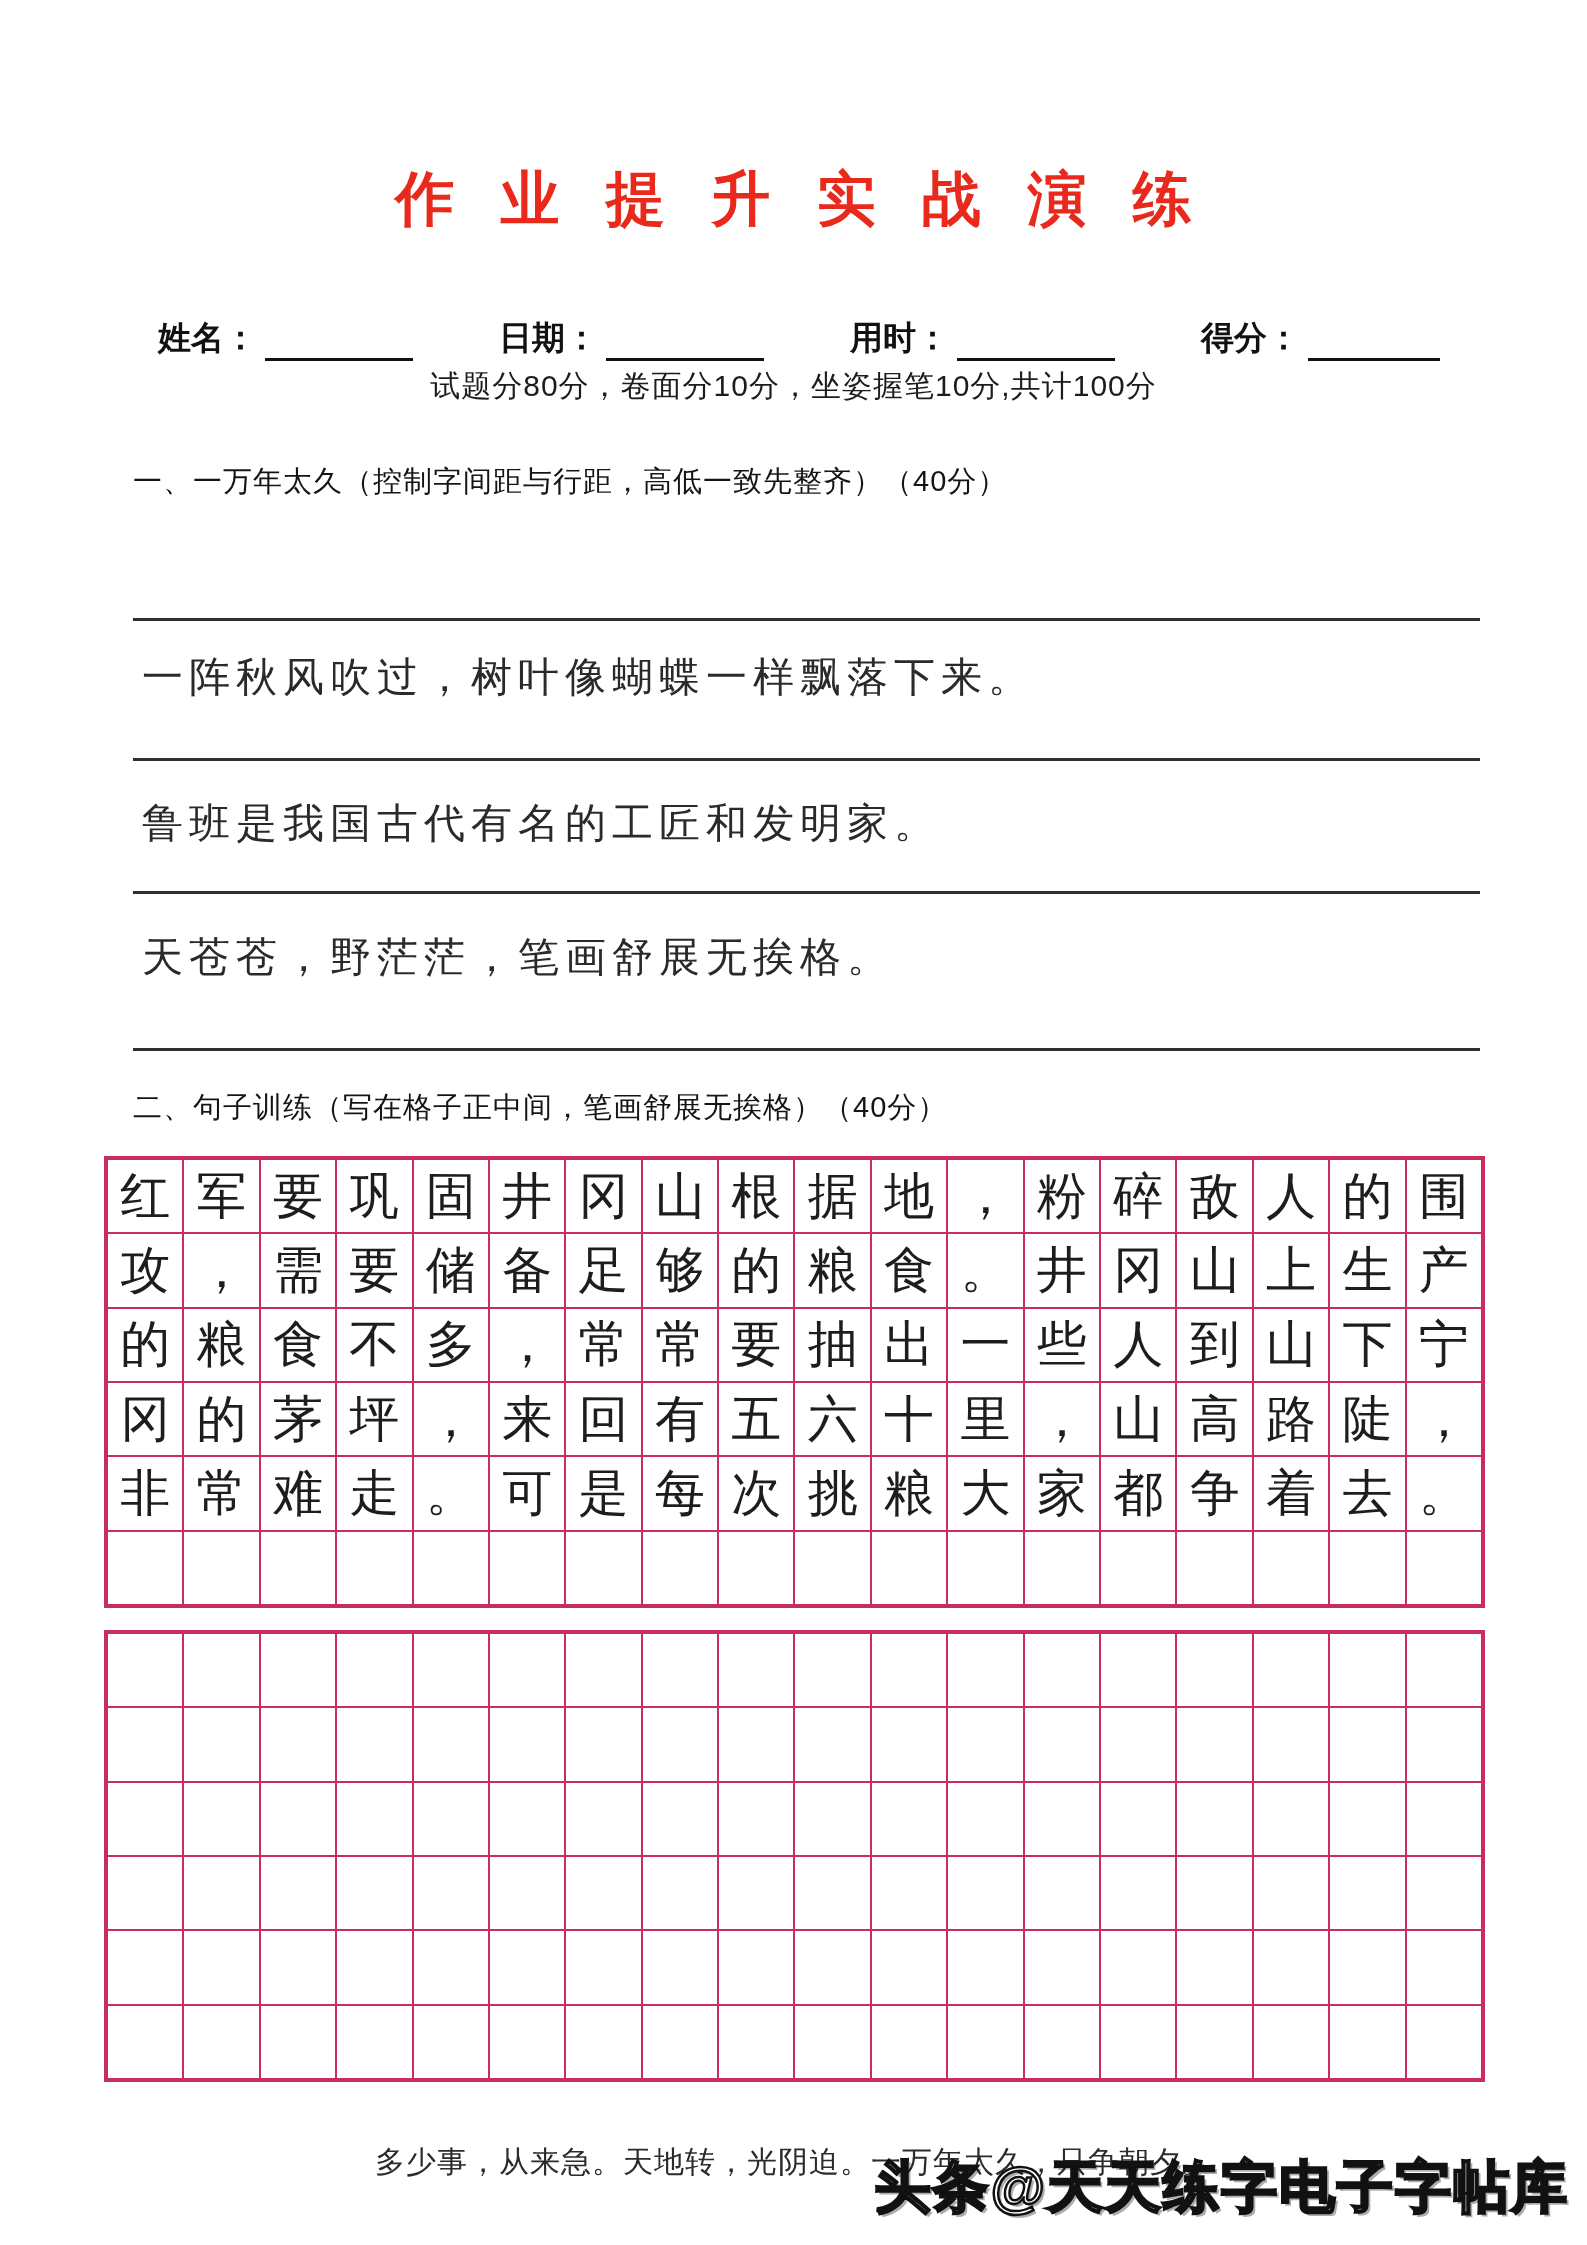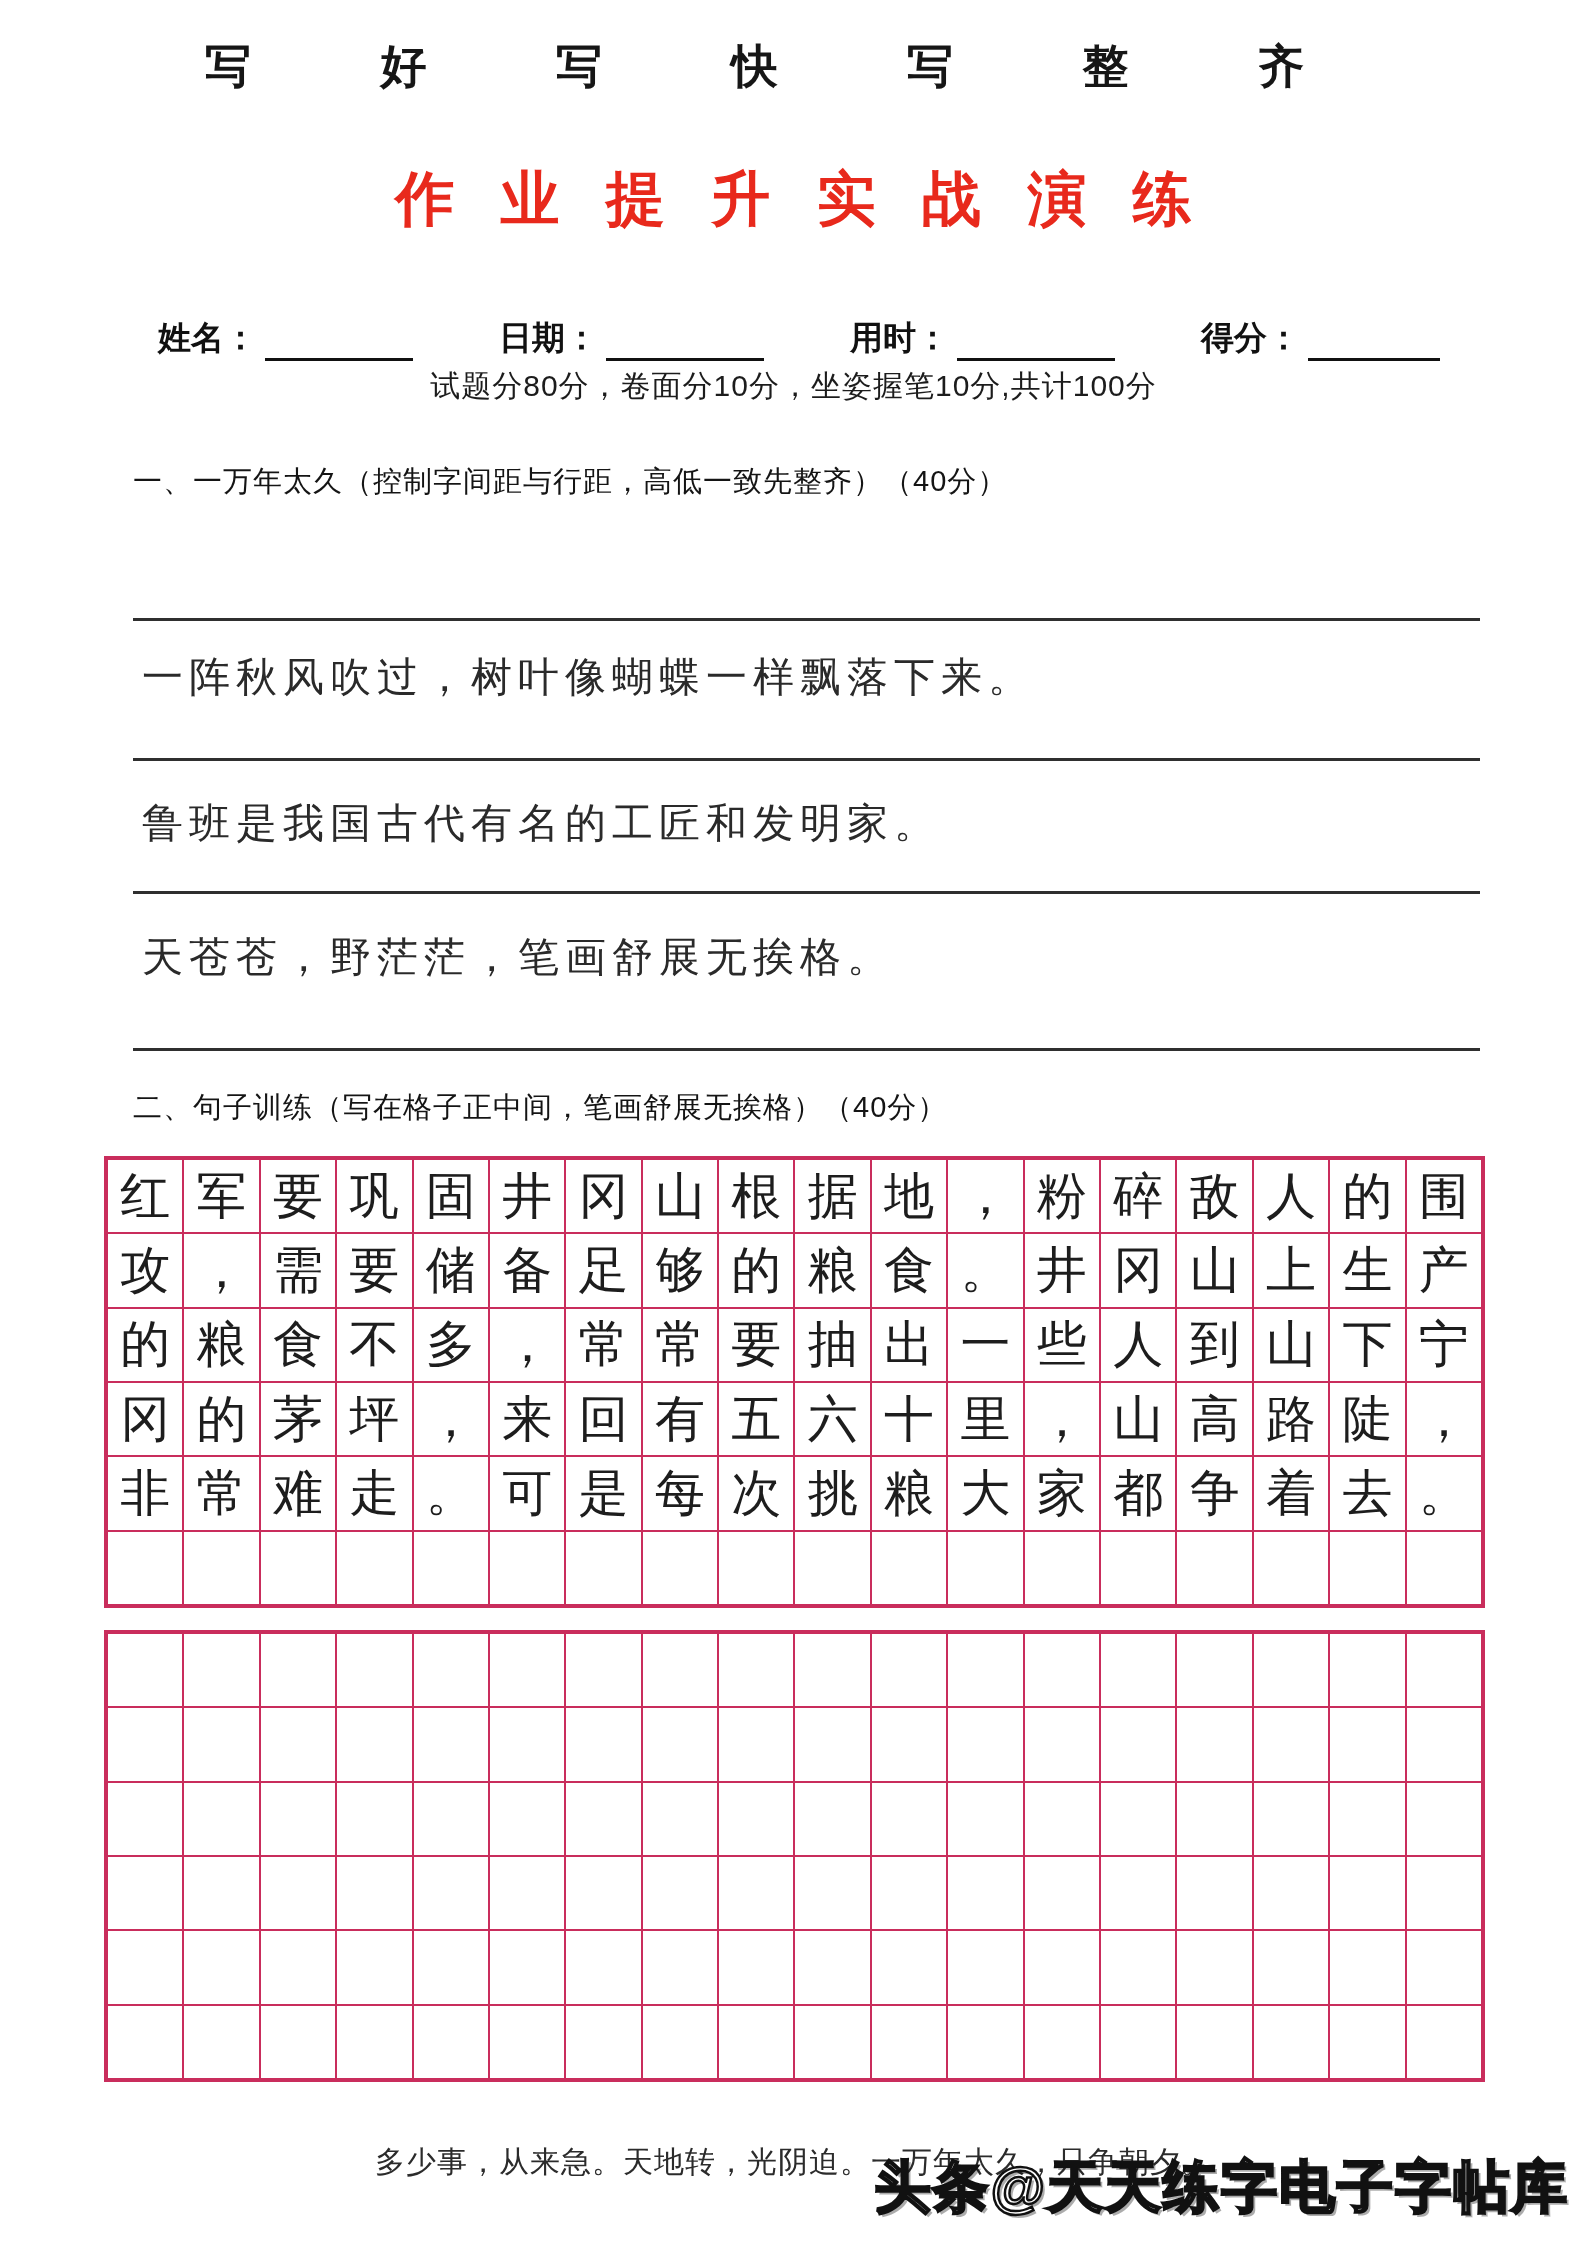--- a/index.html
+++ b/index.html
@@ -93,21 +93,20 @@
     color:#ffffff;-webkit-text-stroke:2.5px #111;
     text-shadow:3px 3px 0 rgba(17,17,17,.35);
     z-index:2;
   }
 </style>
 </head>
 <body>
 
 <div class="page">
 
-  <div class="motto">写 好 写 快 写 整 齐</div>
 
   <h1 class="title" style="color: rgb(232, 41, 28);">作 业 提 升 实 战 演 练</h1>
 
   <div class="fields">
     <div class="field">
       <span class="label">姓名：</span>
         <span class="blank w1"></span>
     </div>
     <div class="field">
       <span class="label">日期：</span>

